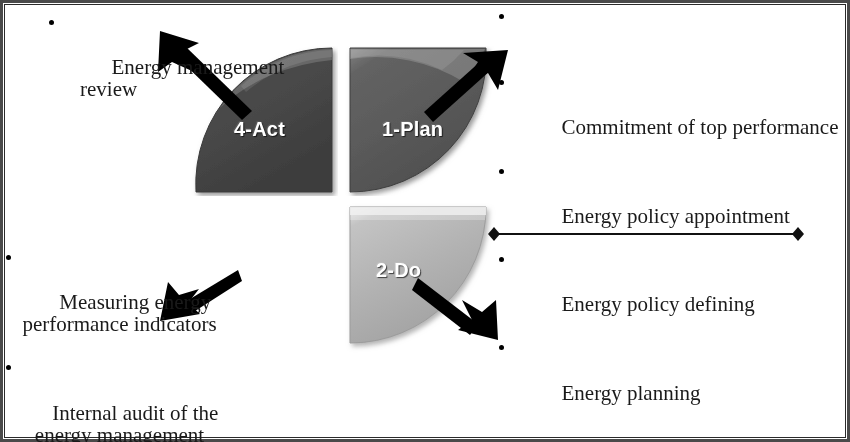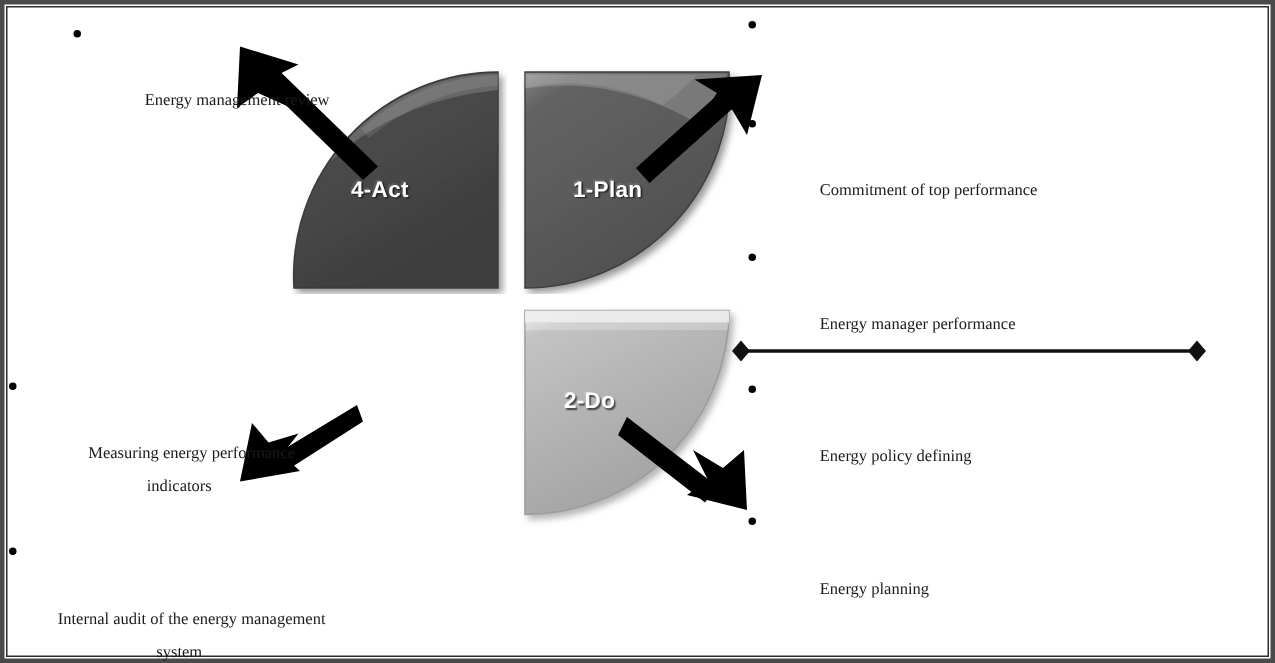--- a/index.html
+++ b/index.html
@@ -20,21 +20,21 @@
     box-sizing:border-box;
     border:1px solid #2b2b2b;
     background:#ffffff;
   }
 
   #canvas{position:absolute;left:0;top:0;width:850px;height:442px;}
 
   
   .blist{position:absolute; list-style:none; margin:0; padding:0;}
   .bitem{position:relative; display:block;
-         font-size:11px; line-height:22.1px; color:#1a1a1a;
+         font-size:21px; line-height:22.1px; color:#1a1a1a;
          font-family:"Liberation Serif", serif;
          white-space:pre-wrap;}
   .bdot{position:absolute; display:block;
         width:5px; height:5px; border-radius:50%;
         background:#000; }
 
   
   #list-right{ left:492px; top:6px; width:352px;}
   #list-right .bitem{ padding-left:38px; }
   #list-right .bdot{ left:7px; top:8px; }
@@ -48,21 +48,21 @@
   #list-left{ left:4px; top:247px; width:215px;}
   #list-left .bitem{ padding-left:16px;text-align:center; }
   #list-left .bdot{ left:2px; top:8px; }
 
   
   .quad{position:absolute; }
   .quad svg{display:block;}
   .qlabel{
     position:absolute;
     font-family:"Liberation Sans", sans-serif;
-    font-weight:bold; font-size:15px;
+    font-weight:bold; font-size:20px;
     color:#ffffff;
     text-shadow: 1px 1px 1px rgba(0,0,0,0.65),
                  -1px -1px 0 rgba(255,255,255,0.10);
     white-space:nowrap;
     letter-spacing:0.2px;
   }
 
   
   .arrow{position:absolute; }
   .arrow svg{display:block; overflow:visible;}
@@ -204,21 +204,21 @@
   <ul class="blist" id="list-right">
     <li class="bitem">
       <span class="bdot"></span>
     </li>
     <li class="bitem">
       <span class="bdot"></span>
       <span>Commitment of top performance</span>
     </li>
     <li class="bitem">
       <span class="bdot"></span>
-      <span>Energy manager performance</span>
+      <span>Energy policy appointment</span>
     </li>
     <li class="bitem">
       <span class="bdot"></span>
       <span>Energy policy defining</span>
     </li>
     <li class="bitem">
       <span class="bdot"></span>
       <span>Energy planning</span>
     </li>
 

